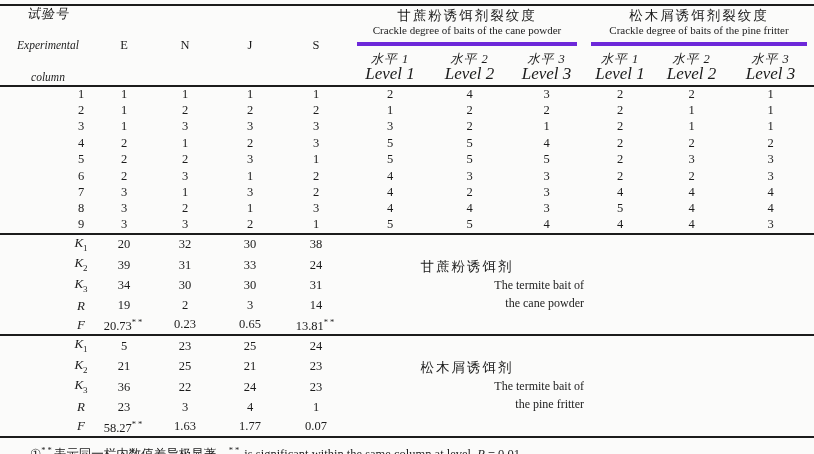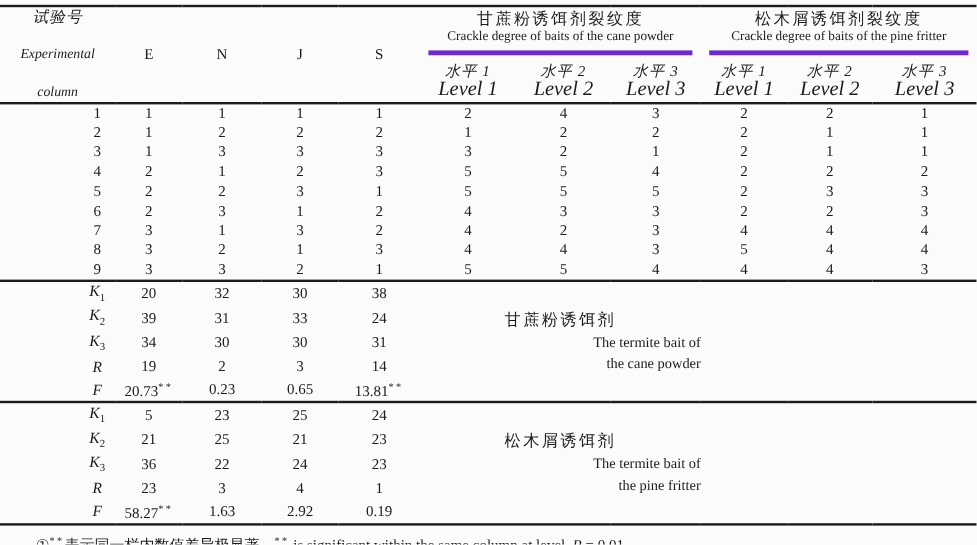--- a/index.html
+++ b/index.html
@@ -300,22 +300,22 @@
           <td class="rowlabel stat-label"><i>R</i></td>
           <td><span>23</span></td>
           <td><span>3</span></td>
           <td><span>4</span></td>
           <td><span>1</span></td>
         </tr>
         <tr>
           <td class="rowlabel stat-label"><i>F</i></td>
           <td><span>58.27</span><sup class="sig">**</sup></td>
           <td><span>1.63</span></td>
-          <td><span>2.92</span></td>
-          <td><span>0.19</span></td>
+          <td><span>1.77</span></td>
+          <td><span>0.07</span></td>
         </tr>
       </tbody>
   </table>
 
   <div class="footnote">
     <span>①</span><sup class="sig">**</sup><span>表示同一栏内数值差异极显著，</span><sup class="sig">**</sup><span> is significant within the same column at level </span><i>P</i><span> = 0.01 .</span>
   </div>
 </div>
 
 </body></html>

